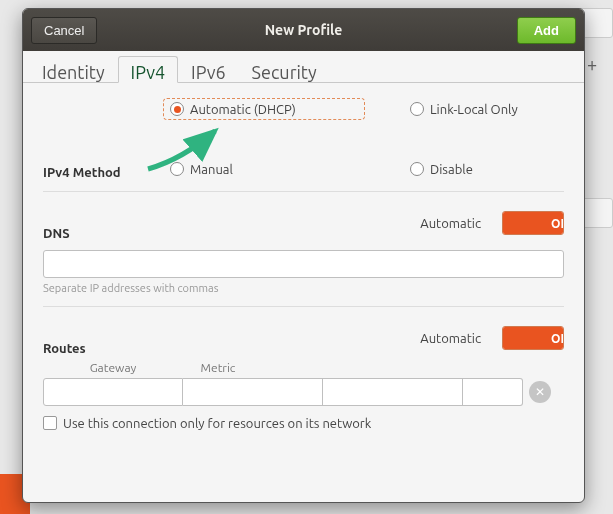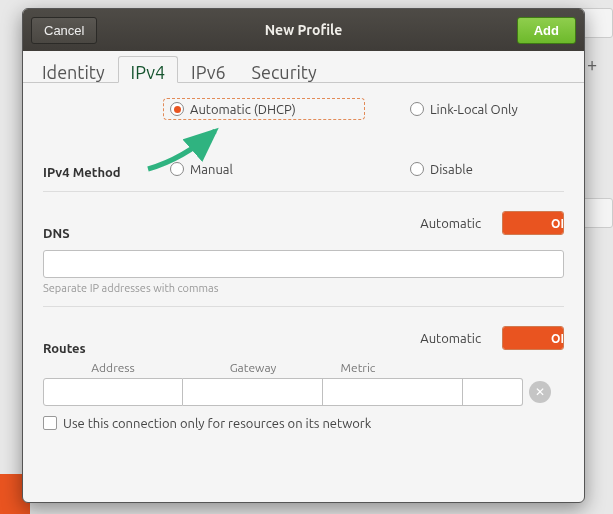--- a/index.html
+++ b/index.html
@@ -288,21 +288,20 @@
     <div class="routes-row">
       <div class="section-h">Routes</div>
       <div class="auto-label">Automatic</div>
       <div class="switch">
         <div class="on">ON</div>
         <div class="knob"></div>
       </div>
     </div>
 
     <div class="rt-head">
-      <div style="width:140px">Address</div>
       <div style="width:140px">Gateway</div>
       <div style="width:70px">Metric</div>
     </div>
     <div class="routes-table">
       <input class="cell" style="width: 140px; border-radius: 3px 0px 0px 3px;" value="">
       <input class="cell" style="width: 140px;" value="">
       <input class="cell" style="width: 140px;" value="">
       <input class="cell" style="width: 60px; border-radius: 0px 3px 3px 0px;" value="">
       <div class="del-btn">
         <span>✕</span>

